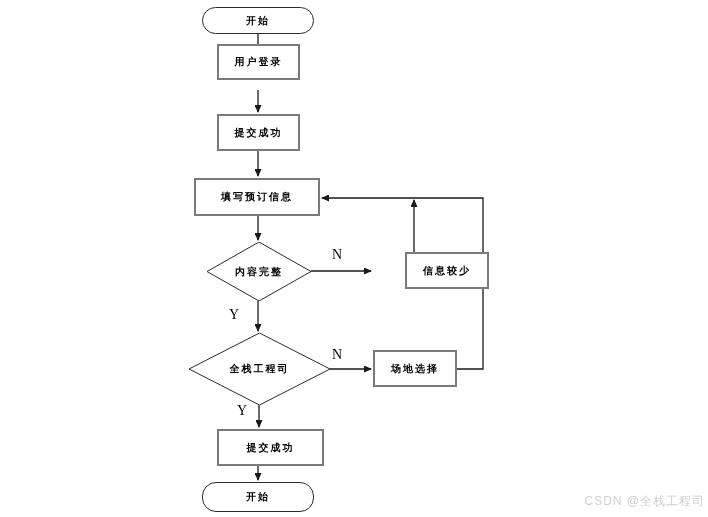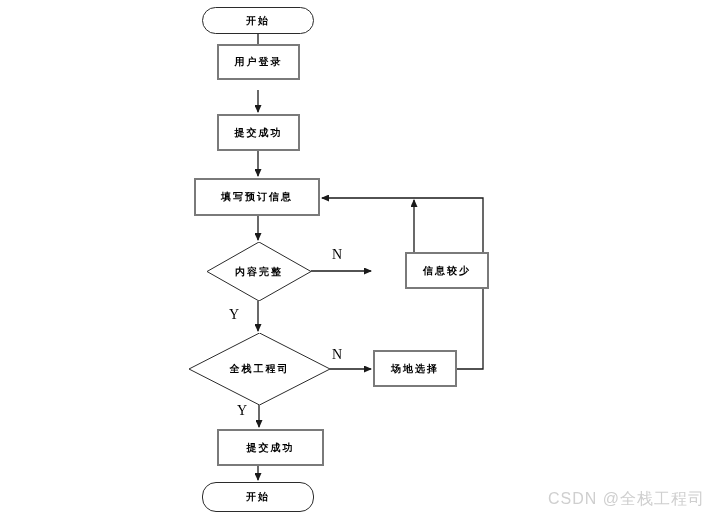--- a/index.html
+++ b/index.html
@@ -44,21 +44,21 @@
   .decision .dshape polygon{fill:var(--bg);stroke:var(--terminator-border);stroke-width:1;}
   .decision span{position:relative;}
   .edge-label{
     position:absolute;
     font-size:14px;letter-spacing:0;
     color:var(--text);
   }
   .watermark{
     position:absolute;
     right:3px;bottom:7px;
-    font-size:16px;letter-spacing:1px;
+    font-size:12px;letter-spacing:1px;
     color:var(--watermark);
     font-family:"Liberation Sans","DejaVu Sans",sans-serif;
   }
 </style>
 </head>
 <body>
 
 <div class="canvas">
 
   <svg class="connectors" viewBox="0 0 708 517" xmlns="http://www.w3.org/2000/svg">

